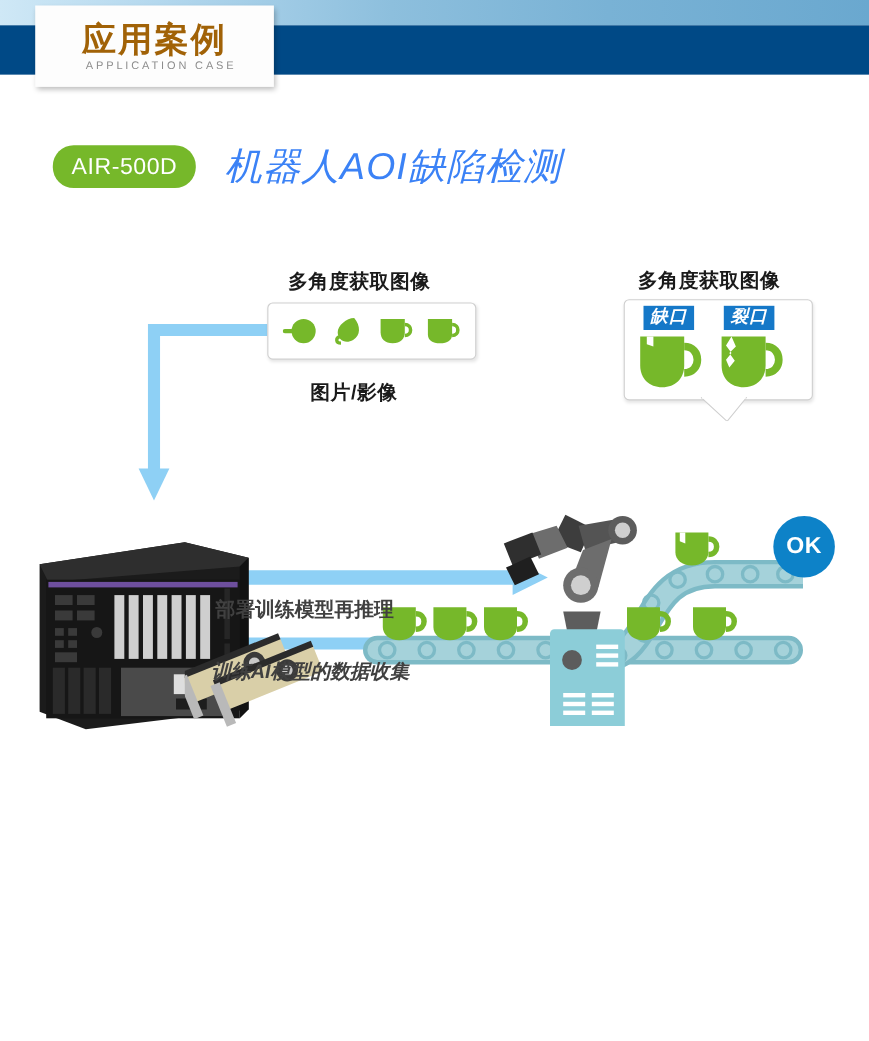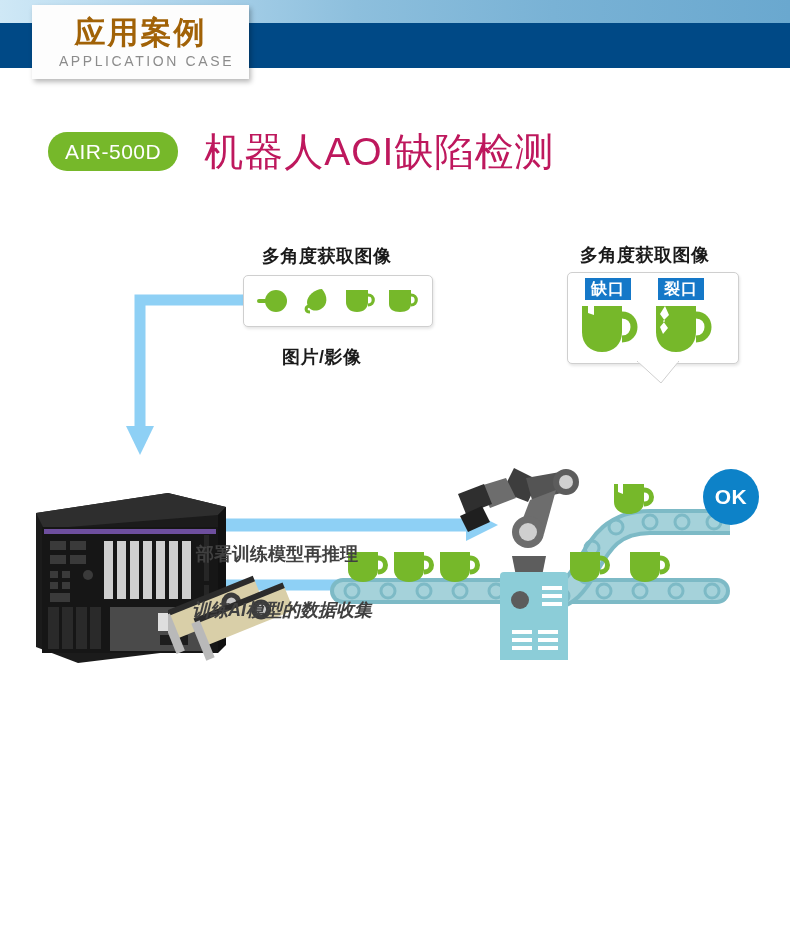--- a/index.html
+++ b/index.html
@@ -26,32 +26,32 @@
   .badge-card{
     position:absolute;left:32px;top:5px;width:217px;height:74px;
     background:#fdfdfd;box-shadow:2px 3px 5px rgba(0,0,0,.28);
     display:flex;flex-direction:column;align-items:center;justify-content:center;
   }
   .badge-cn{
     font-size:31px;font-weight:bold;color:#a16207;letter-spacing:2px;
     line-height:1.05;margin-top:2px;
   }
   .badge-en{
-    font-size:14px;color:#8c8c8c;letter-spacing:2.6px;margin-top:3px;margin-left:12px;
+    font-size:10px;color:#8c8c8c;letter-spacing:2.6px;margin-top:3px;margin-left:12px;
   }
 
   
   .title-row{position:absolute;left:48px;top:132px;display:flex;align-items:center;}
   .model-chip{
     background:#76b82a;color:#fff;font-size:21px;
     padding:9px 17px;letter-spacing:.5px;line-height:1;border-radius:19px;
   }
   .title-text{
-    margin-left:26px;color:#be185d;font-size:39px;font-weight:500;
-    letter-spacing:1px;line-height:1;
+    margin-left:26px;color:#3b82f6;font-size:34px;font-weight:500;
+    letter-spacing:1px;line-height:1;font-style:italic;
   }
 
   
   .diagram{position:absolute;left:0;top:230px;width:790px;height:400px;padding-left:32px;}
 
   .cap{
     position:absolute;font-size:18px;color:#1a1a1a;font-weight:bold;
     white-space:nowrap;letter-spacing:.5px;
   }
   .cap-left-top{left:262px;top:14px;}
@@ -67,21 +67,21 @@
 
   .cupsrow{position:absolute;inset:0;display:flex;align-items:center;justify-content:space-around;padding:0 8px;}
 
   .tail{
     position:absolute;left:637px;top:131px;width:42px;height:22px;overflow:hidden;
   }
   .tail svg{display:block;}
 
   .tag{
     position:absolute;background:#1578c8;color:#fff;font-size:16px;font-weight:bold;
-    padding:1px 6px;letter-spacing:1px;line-height:1.25;
+    padding:1px 6px;letter-spacing:1px;line-height:1.25;font-style:italic;
   }
   .tag-a{left:585px;top:48px;}
   .tag-b{left:658px;top:48px;}
 
   .defcup{position:absolute;}
   .defcup-a{left:578px;top:72px;}
   .defcup-b{left:652px;top:72px;}
 
   
   .arrow-svg{position:absolute;left:0;top:0;width:790px;height:400px;pointer-events:none;}

